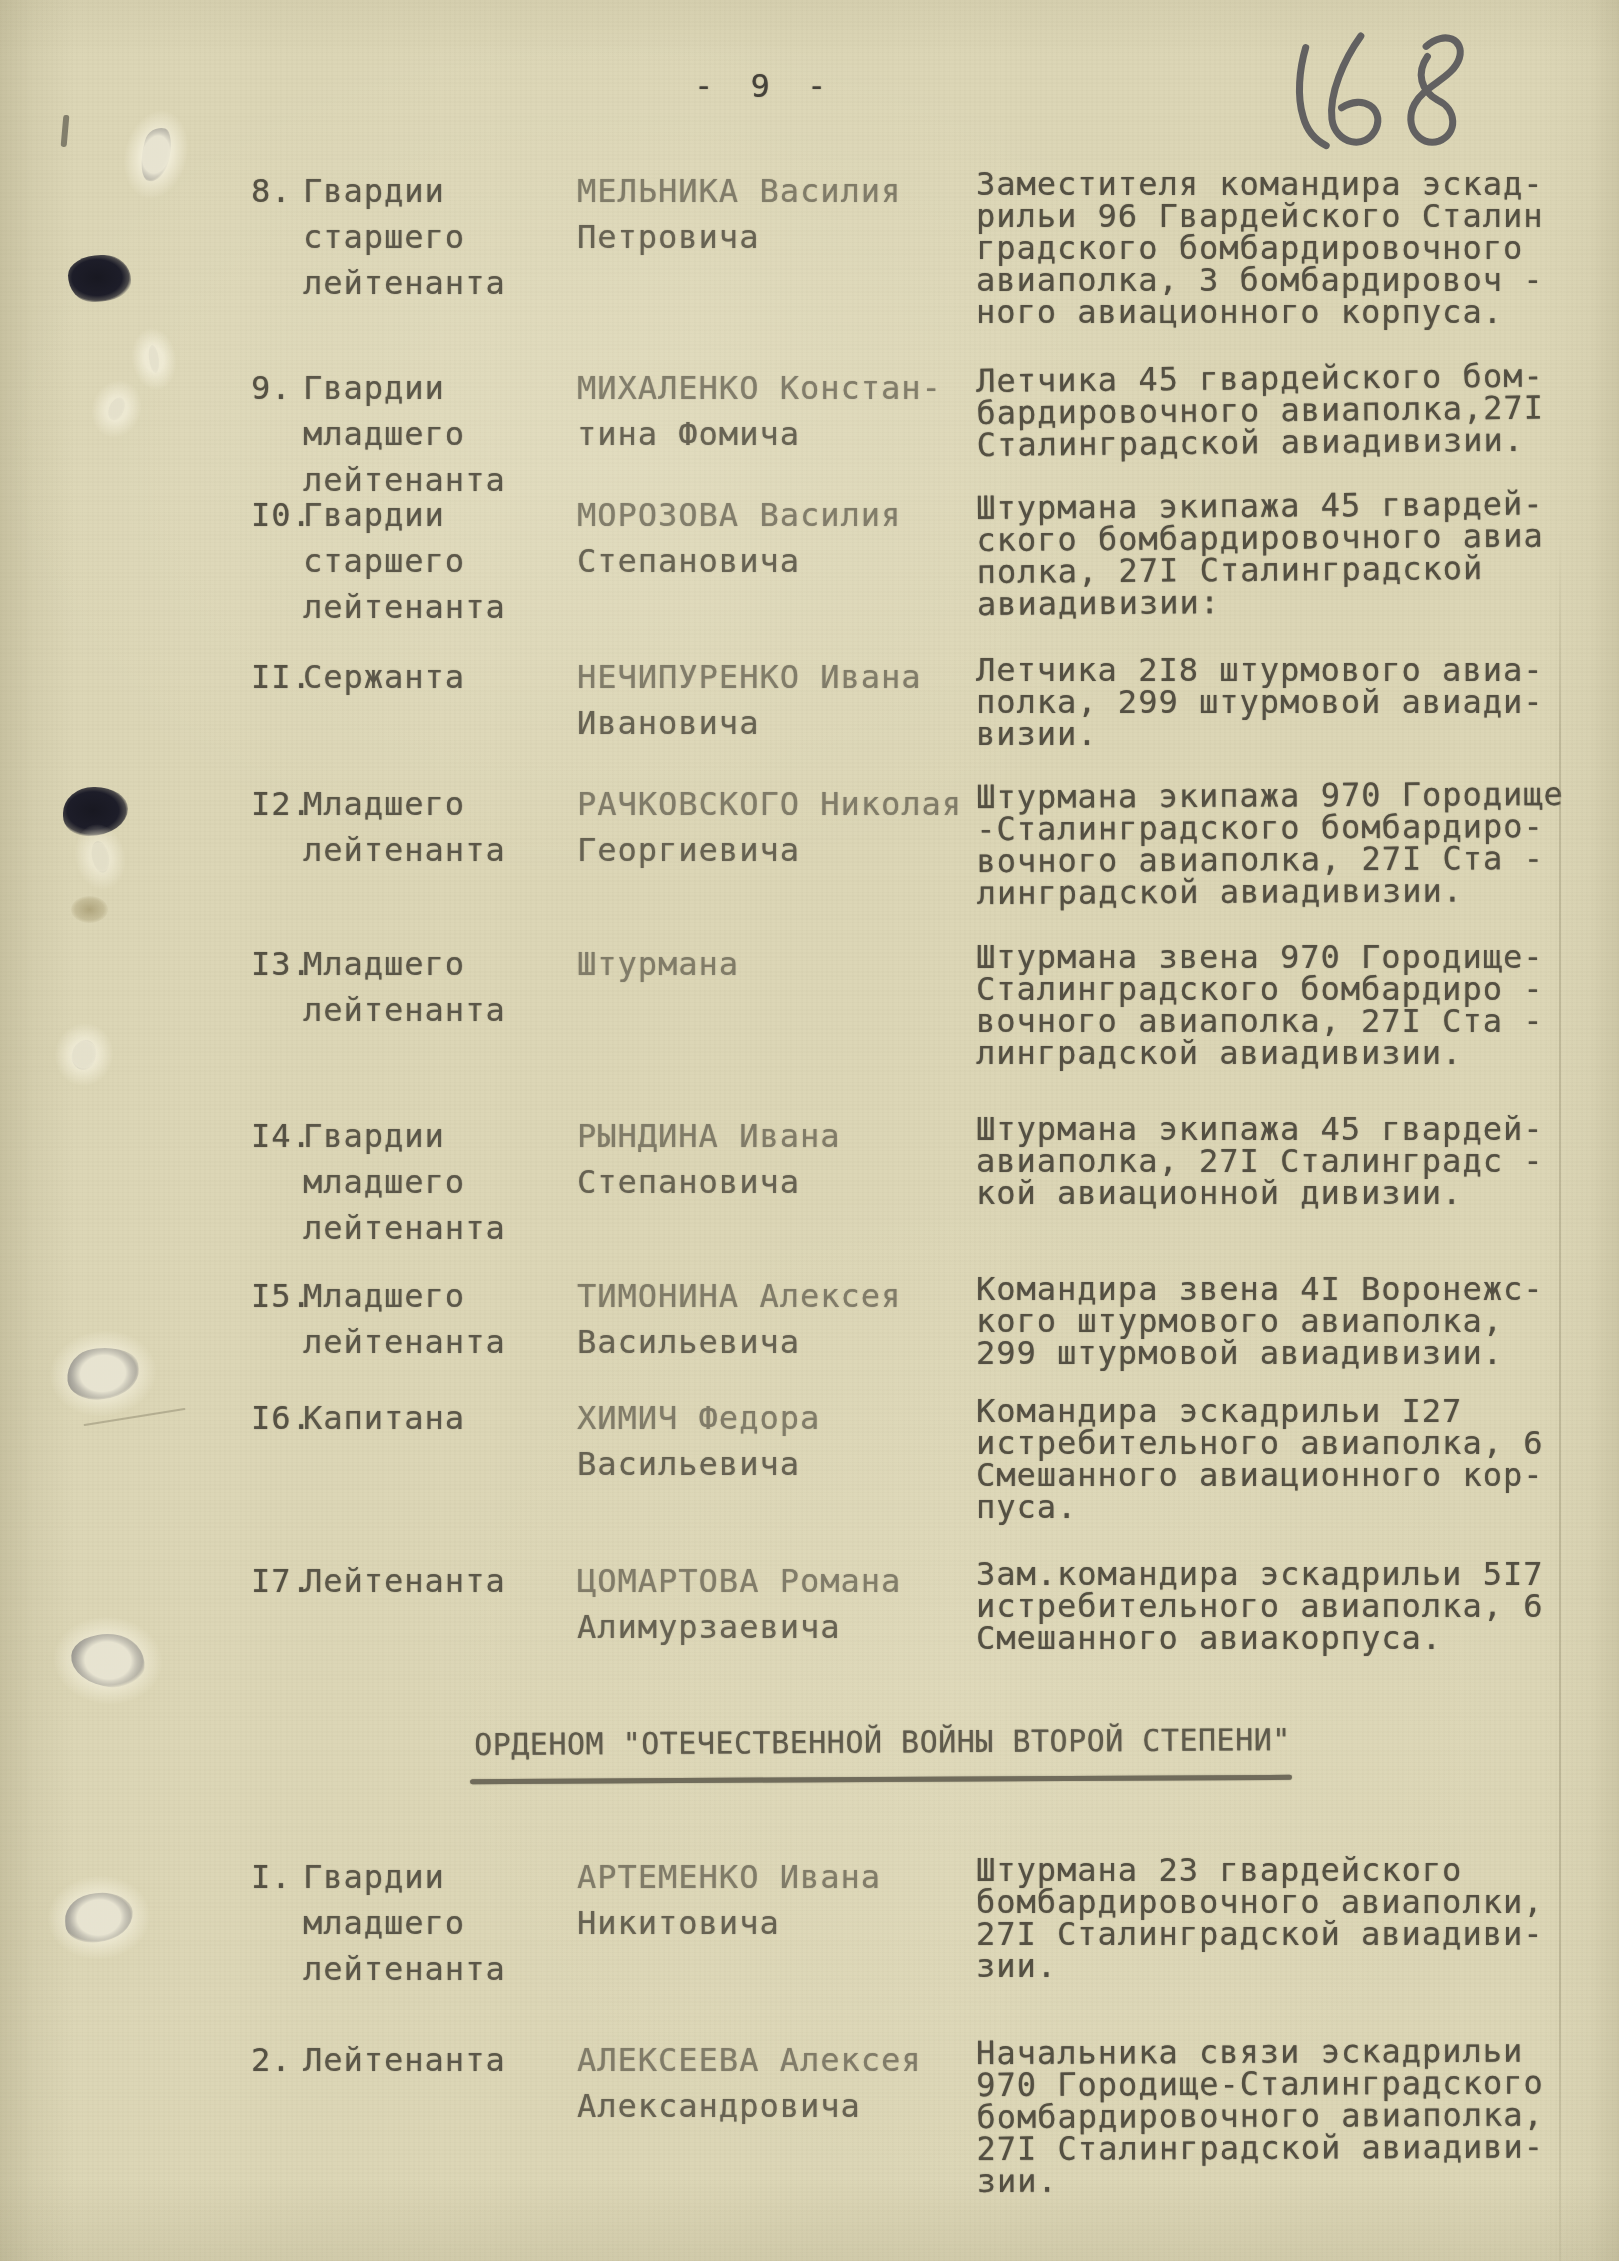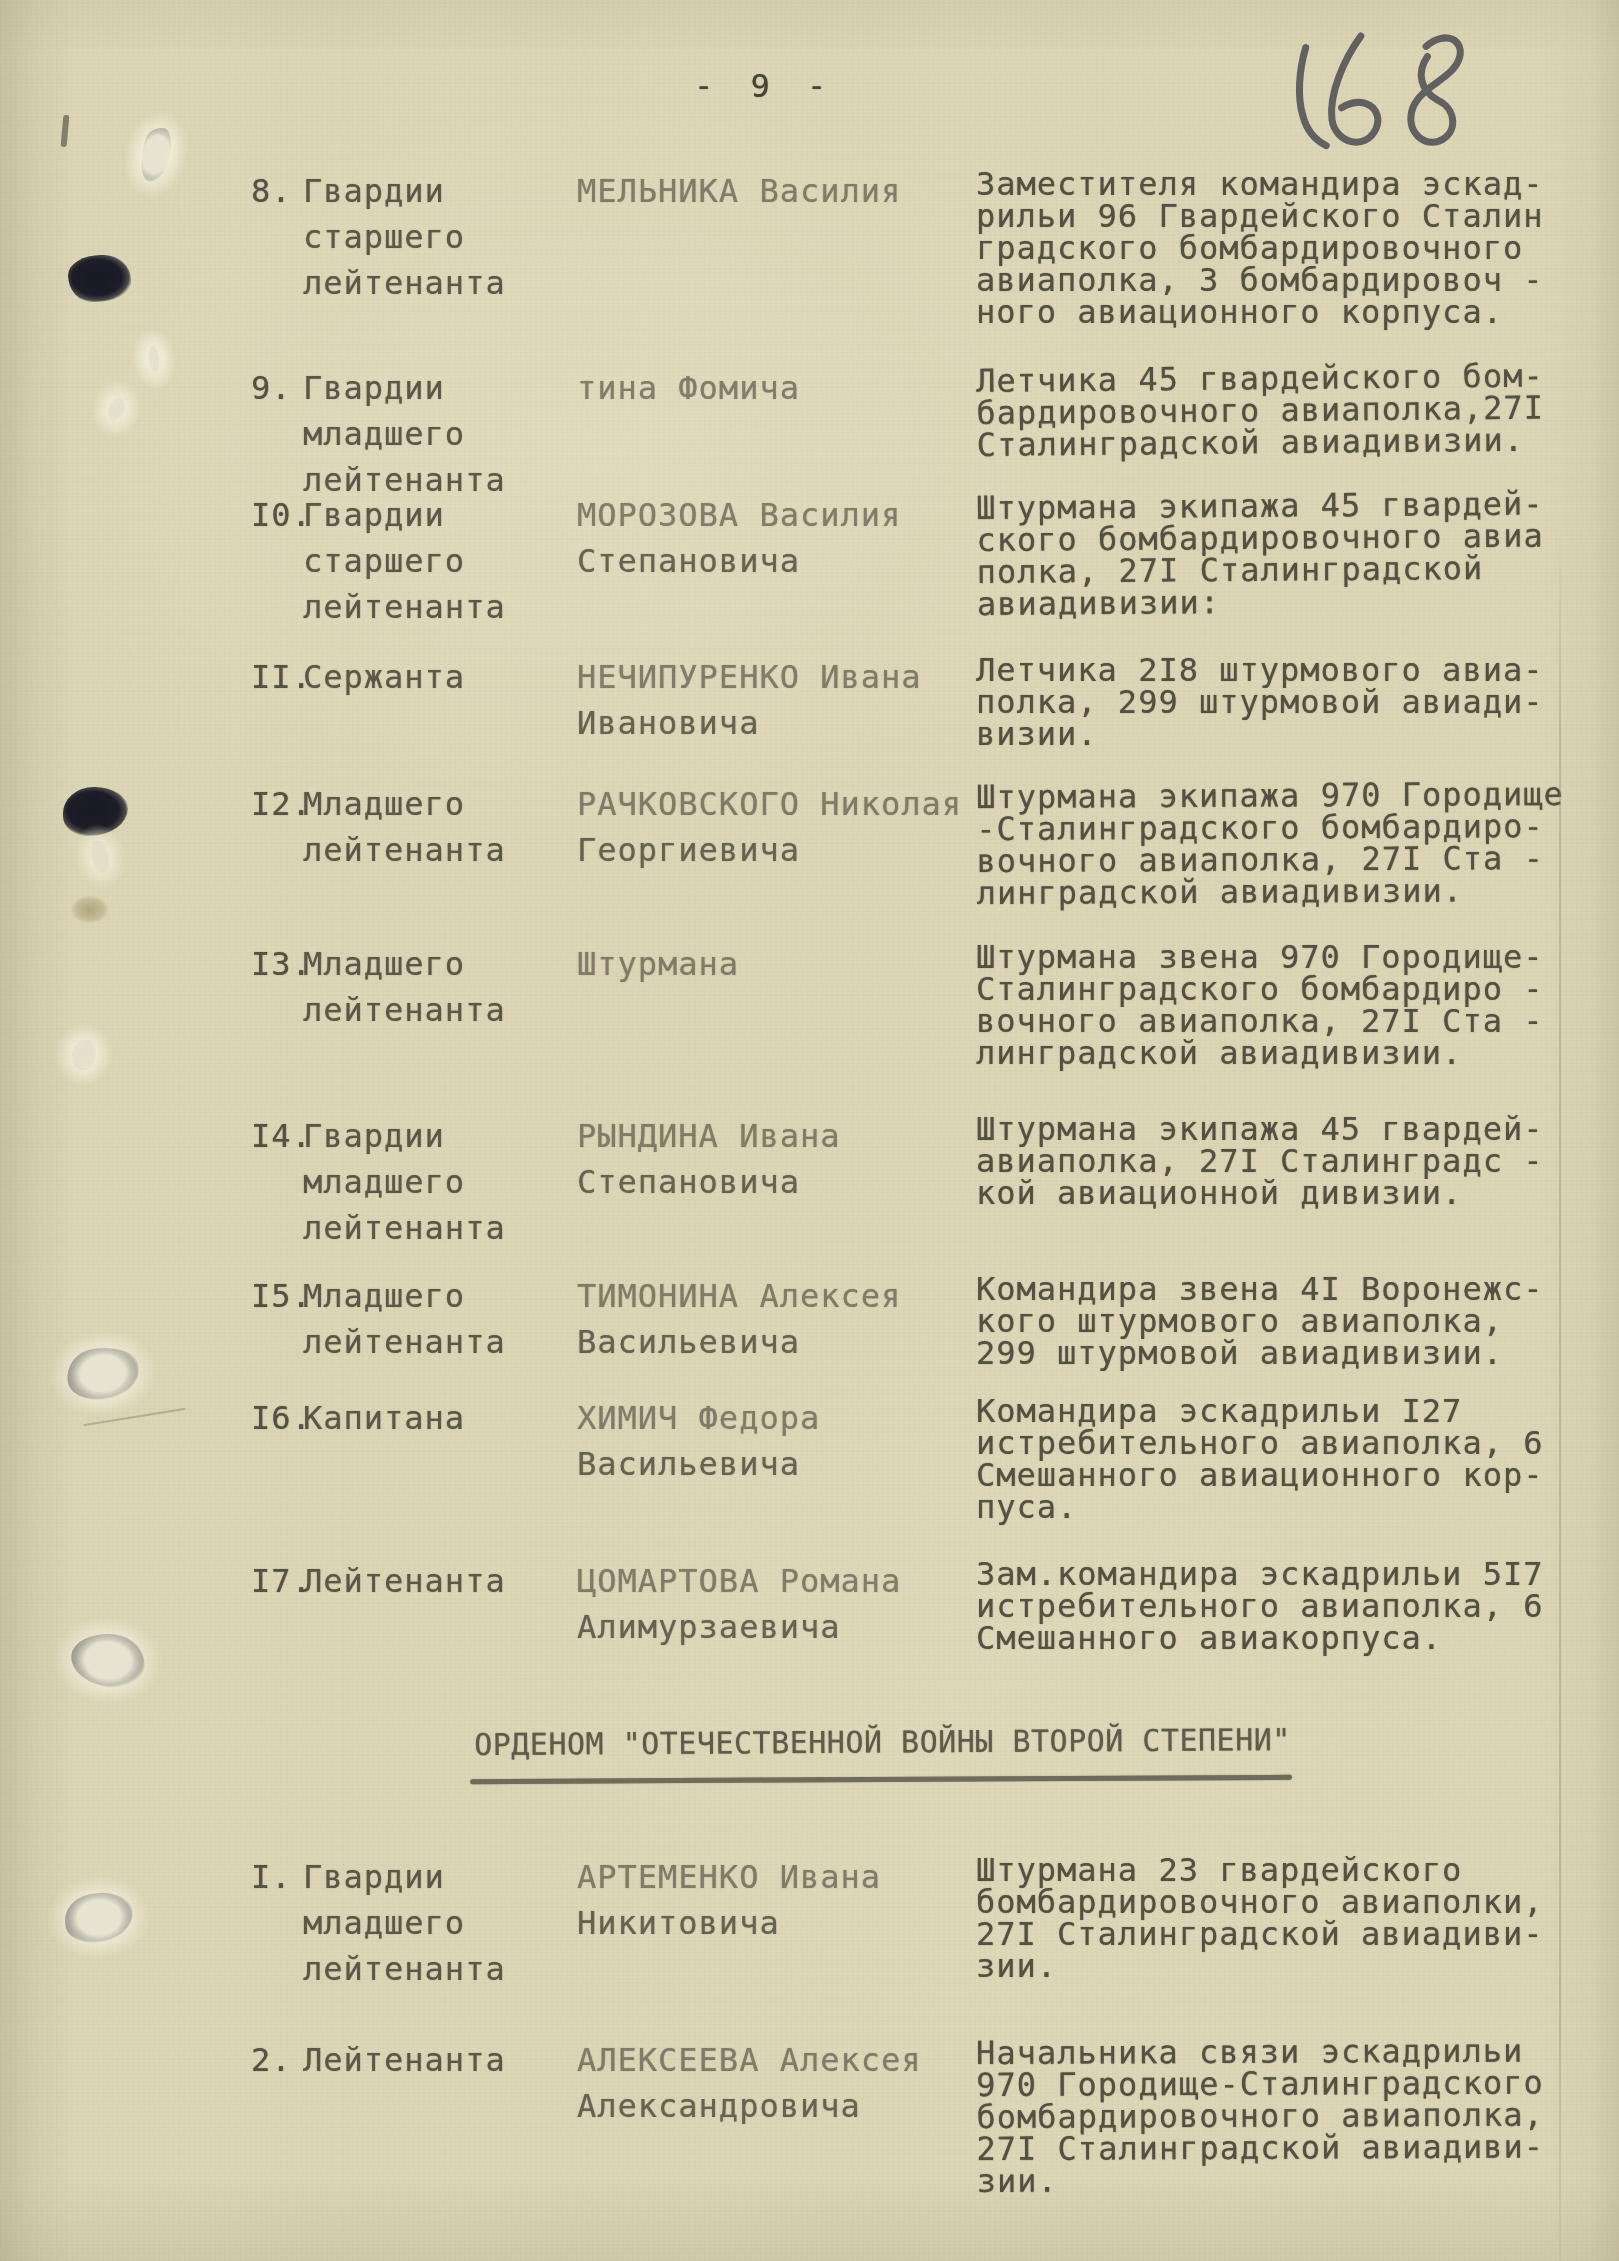--- a/index.html
+++ b/index.html
@@ -86,37 +86,39 @@
   <div class="s0">
       <div class="entry" style="top: 168px;">
     <div class="col num t">8.</div>
     <div class="col rank">
           <div class="t line">Гвардии</div>
           <div class="t line">старшего</div>
           <div class="t line">лейтенанта</div>
         </div>
     <div class="col name">
           <div class="t line">МЕЛЬНИКА Василия</div>
+          <div class="t line">Петровича</div>
         </div>
     <div class="col desc">
           <div class="t line">Заместителя командира эскад-</div>
           <div class="t line">рильи 96 Гвардейского Сталин</div>
           <div class="t line">градского бомбардировочного</div>
           <div class="t line">авиаполка, 3 бомбардировоч -</div>
           <div class="t line">ного авиационного корпуса.</div>
         </div>
   </div>
       <div class="entry" style="top: 365px;">
     <div class="col num t">9.</div>
     <div class="col rank">
           <div class="t line">Гвардии</div>
           <div class="t line">младшего</div>
           <div class="t line">лейтенанта</div>
         </div>
     <div class="col name">
+          <div class="t line">МИХАЛЕНКО Констан-</div>
           <div class="t line">тина Фомича</div>
         </div>
     <div class="col desc">
           <div class="t line">Летчика 45 гвардейского бом-</div>
           <div class="t line">бардировочного авиаполка,27I</div>
           <div class="t line">Сталинградской авиадивизии.</div>
         </div>
   </div>
       <div class="entry" style="top: 492px;">
     <div class="col num t">I0.</div>

